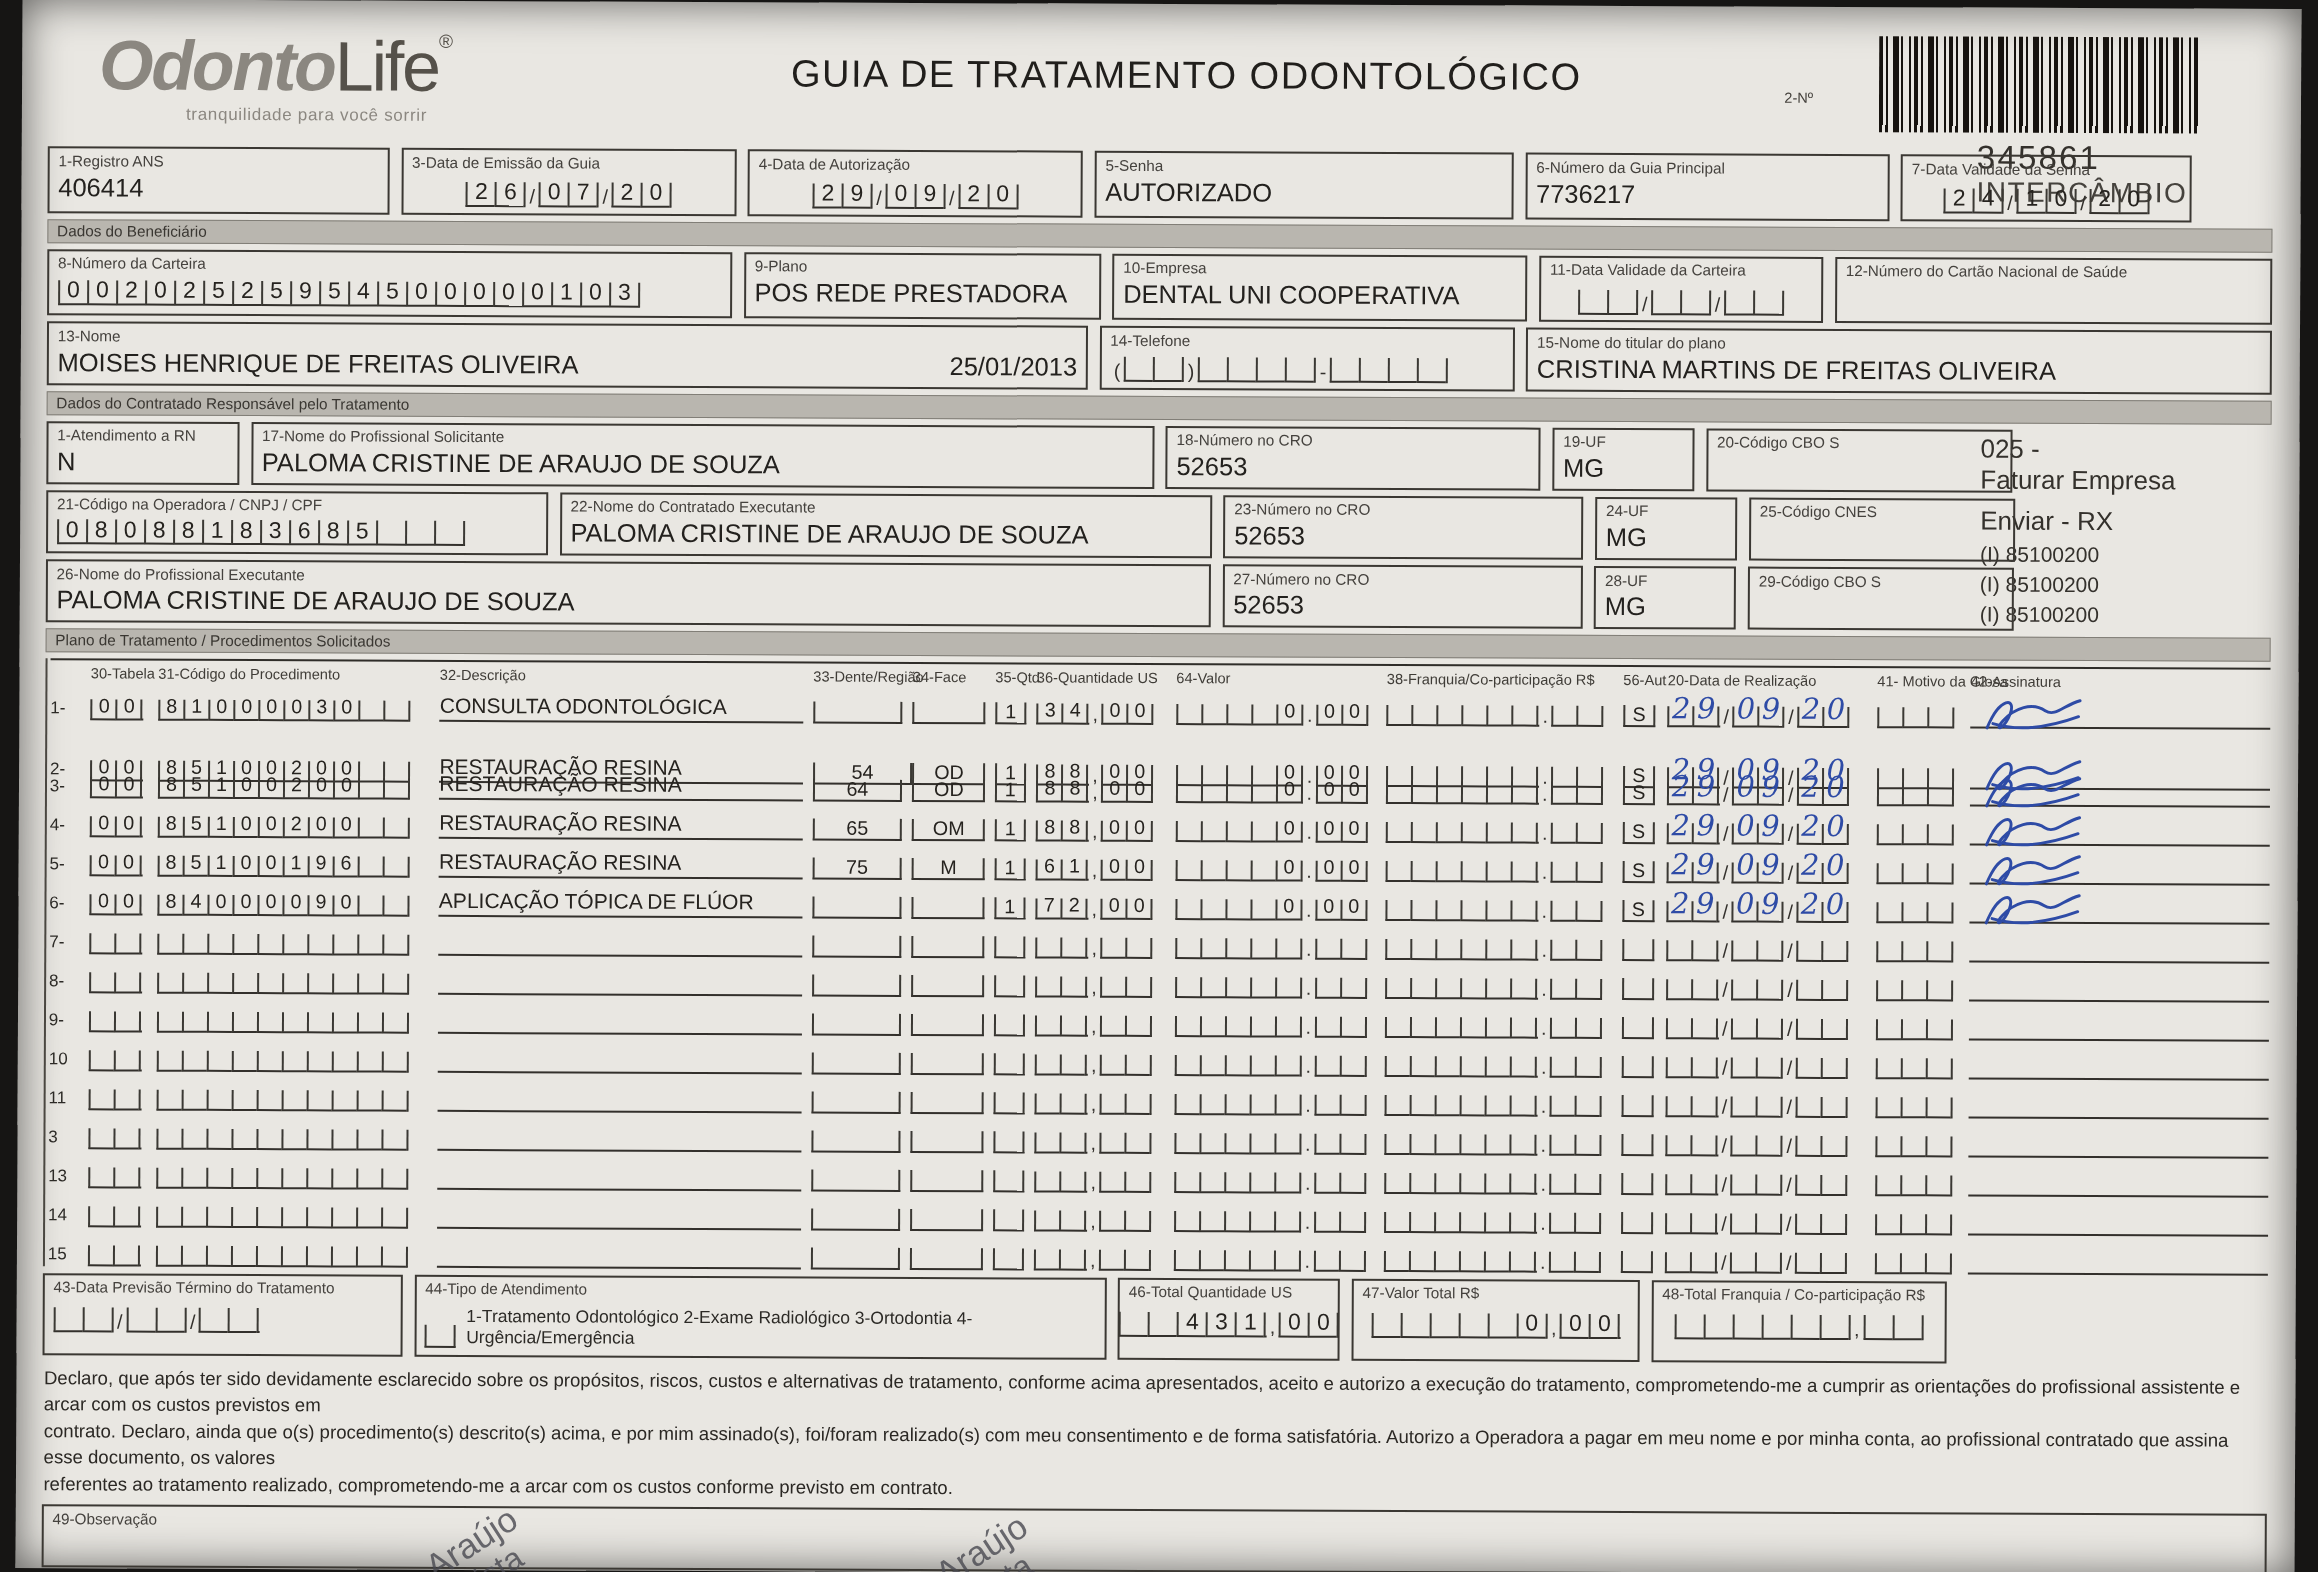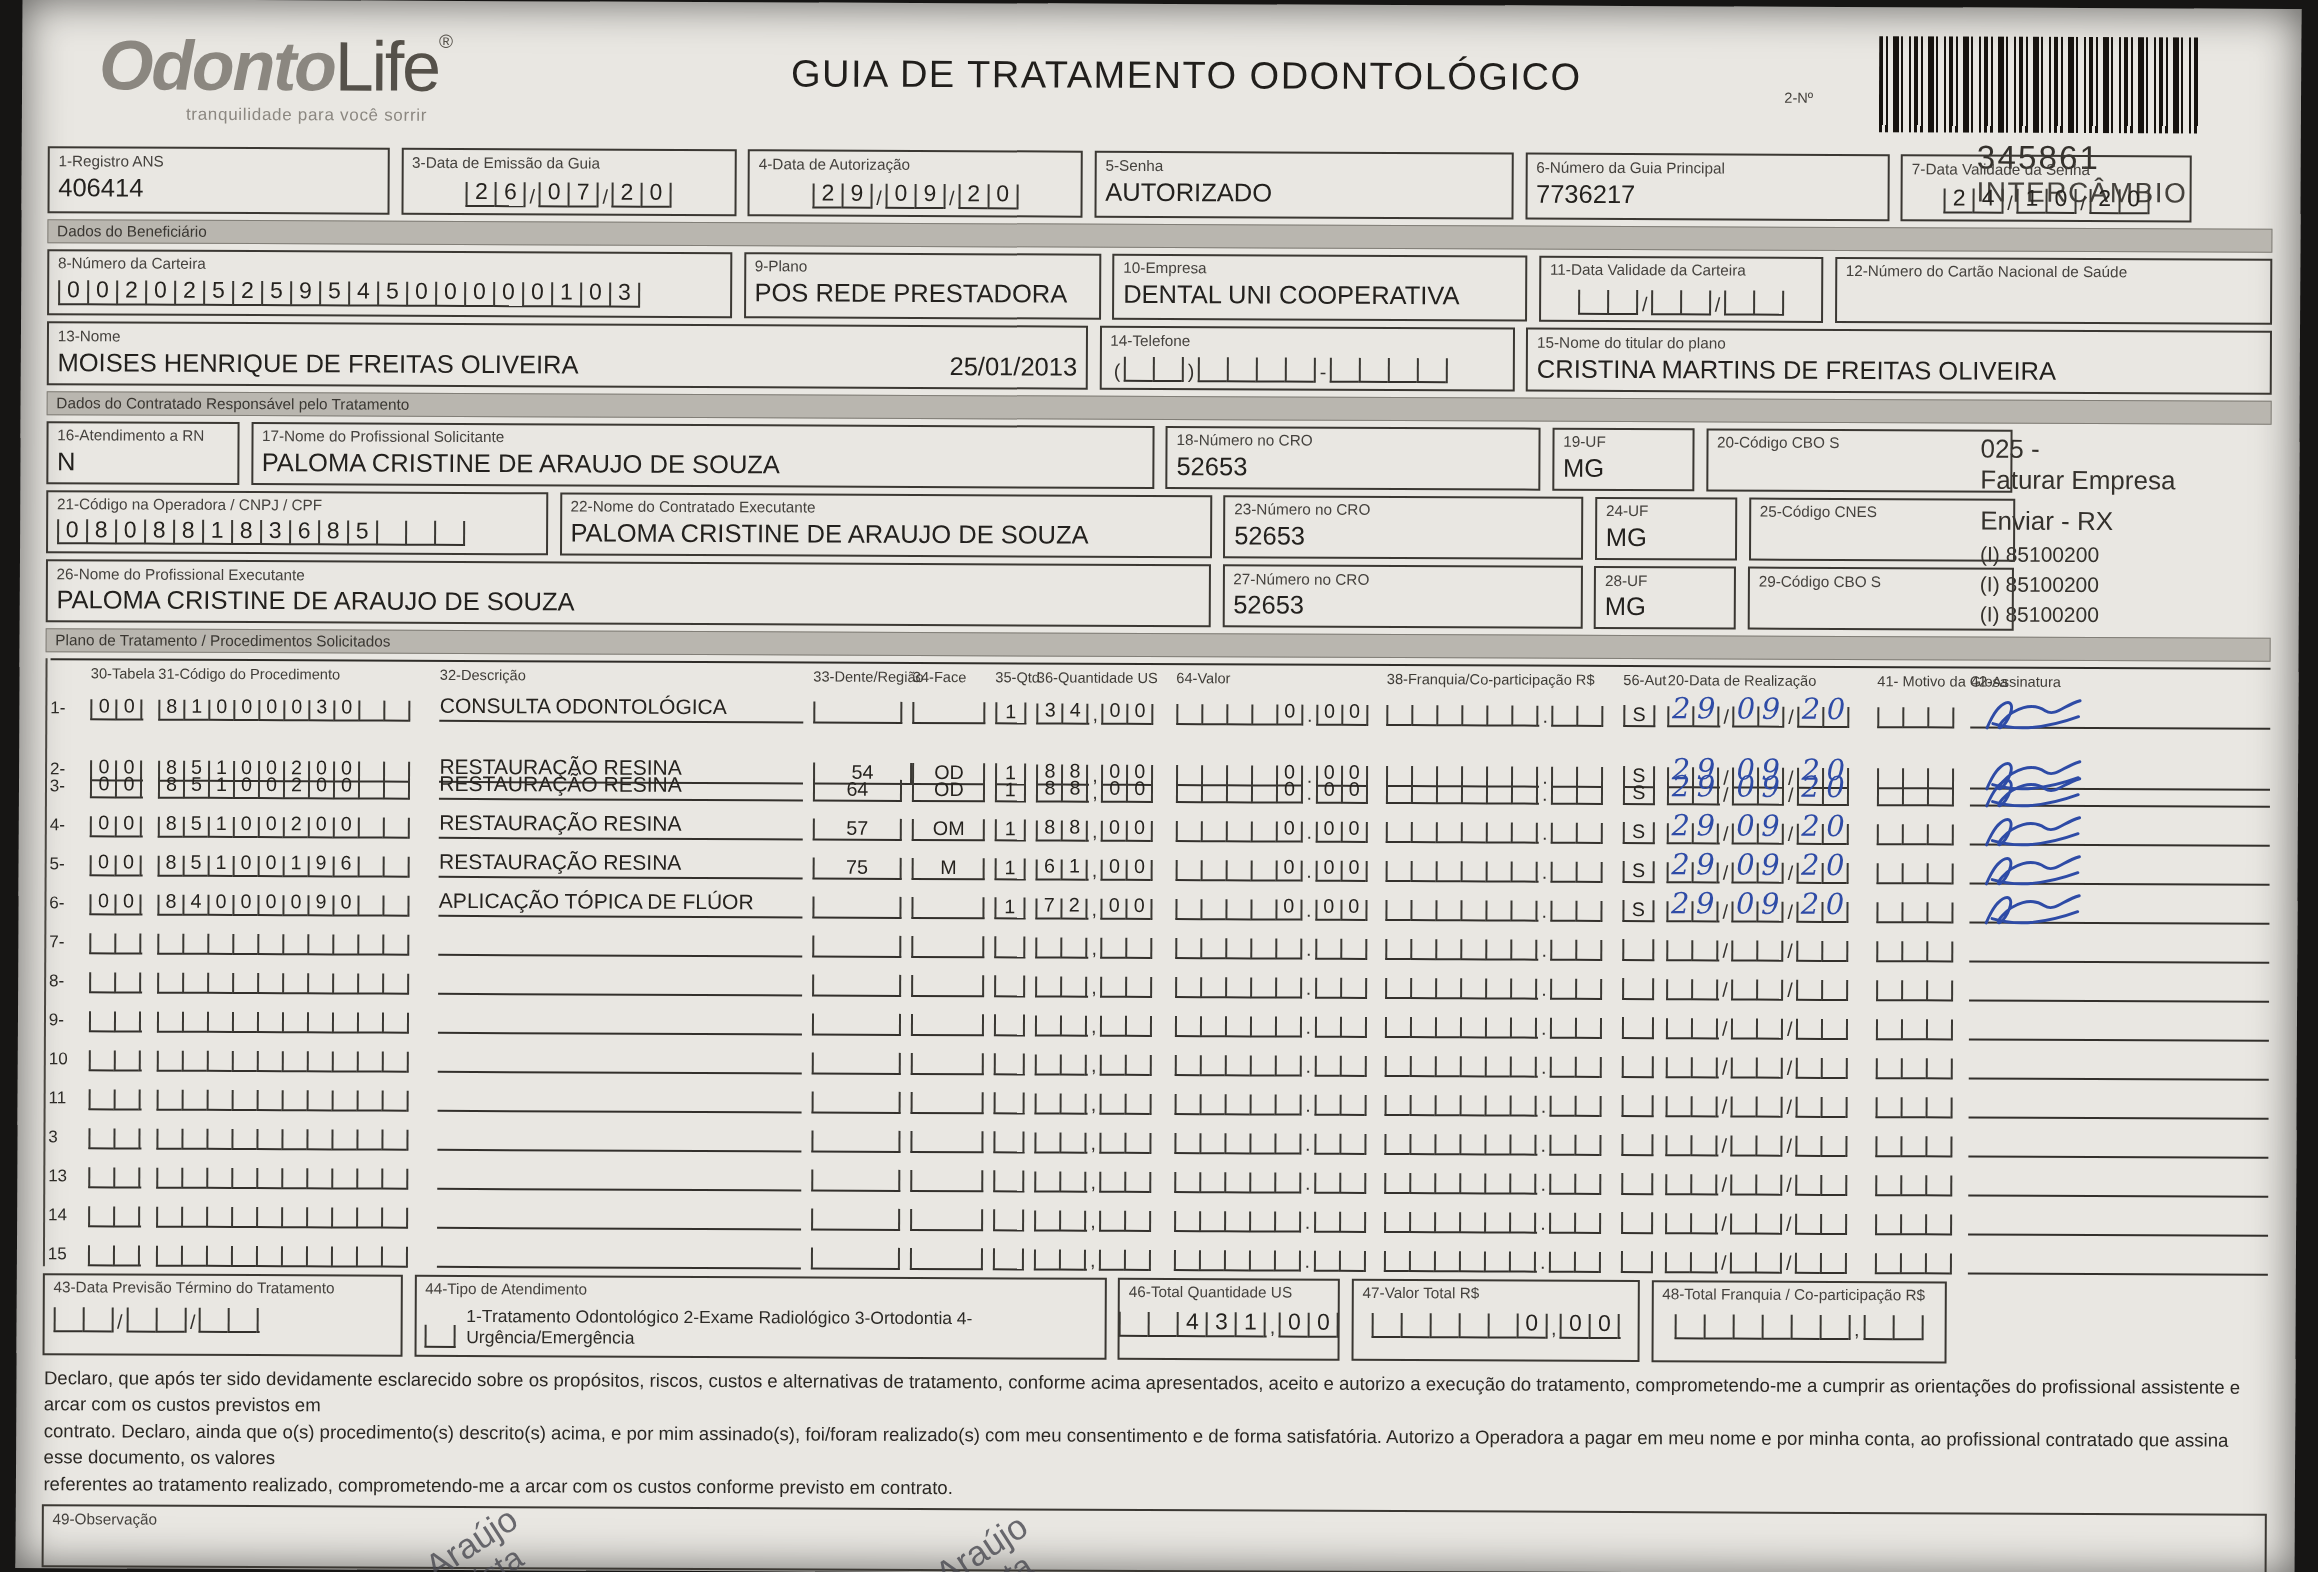--- a/index.html
+++ b/index.html
@@ -282,21 +282,21 @@
       <div>025 -</div>
       <div>Faturar Empresa</div>
       <div style="margin-top:10.2px;">Enviar - RX</div>
       <div class="sm">(I) 85100200</div>
       <div class="sm">(I) 85100200</div>
       <div class="sm">(I) 85100200</div>
     </div>
 
     <div class="row ra">
       <div class="fbox">
-        <div class="flabel">16-Atendimento a RN</div>
+        <div class="flabel">1-Atendimento a RN</div>
         <div class="fval">N</div>
       </div>
       <div class="fbox">
         <div class="flabel">17-Nome do Profissional Solicitante</div>
         <div class="fval">PALOMA CRISTINE DE ARAUJO DE SOUZA</div>
       </div>
       <div class="fbox">
         <div class="flabel">18-Número no CRO</div>
         <div class="fval">52653</div>
       </div>
@@ -655,21 +655,21 @@
             <span class="comb-cell">0</span>
             <span class="comb-cell">0</span>
             <span class="comb-cell">2</span>
             <span class="comb-cell">0</span>
             <span class="comb-cell">0</span>
             <span class="comb-cell"></span>
             <span class="comb-cell"></span>
             <span class="comb-end"></span>
           </span>
       <span class="desc">RESTAURAÇÃO RESINA</span>
-      <span class="slot" style="width:89px;">57</span>
+      <span class="slot" style="width:89px;">65</span>
       <span class="slot" style="width:73px;">OM</span>
       <span class="slot" style="width:31px;">1</span>
       <span class="comb">
             <span class="comb-cell">8</span>
             <span class="comb-cell">8</span>
             <span class="comb-end"></span>
             <span class="comb-sep">,</span>
             <span class="comb-cell">0</span>
             <span class="comb-cell">0</span>
             <span class="comb-end"></span>

